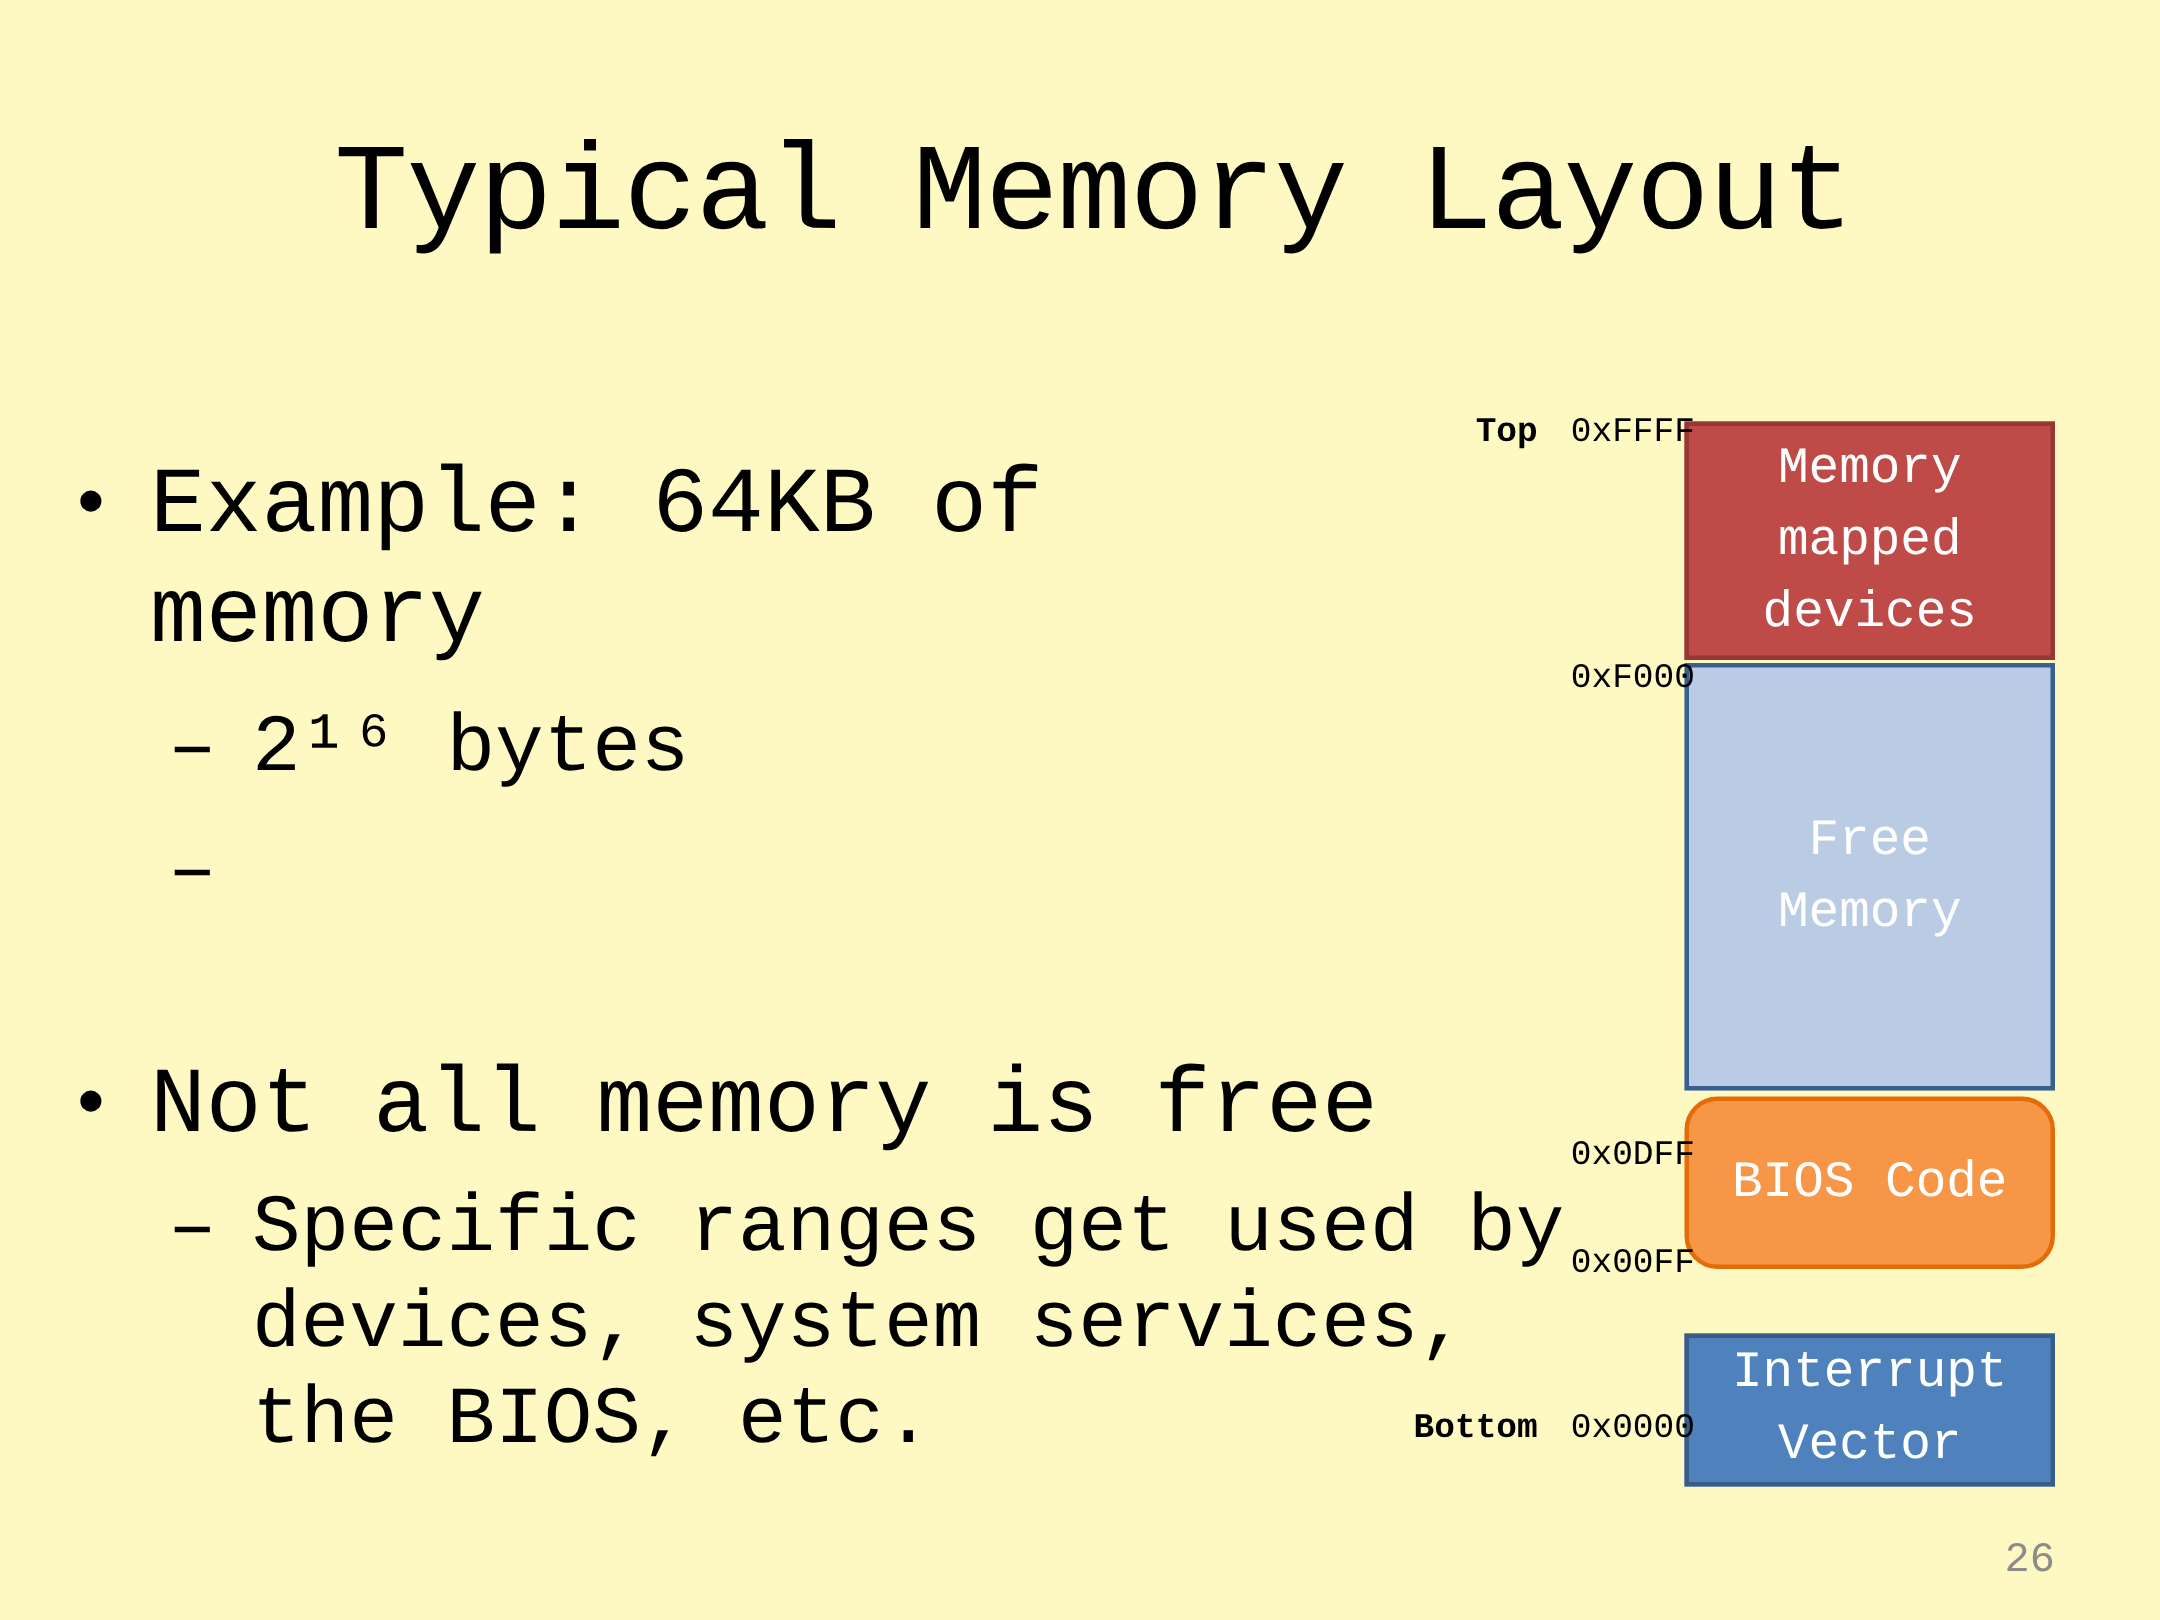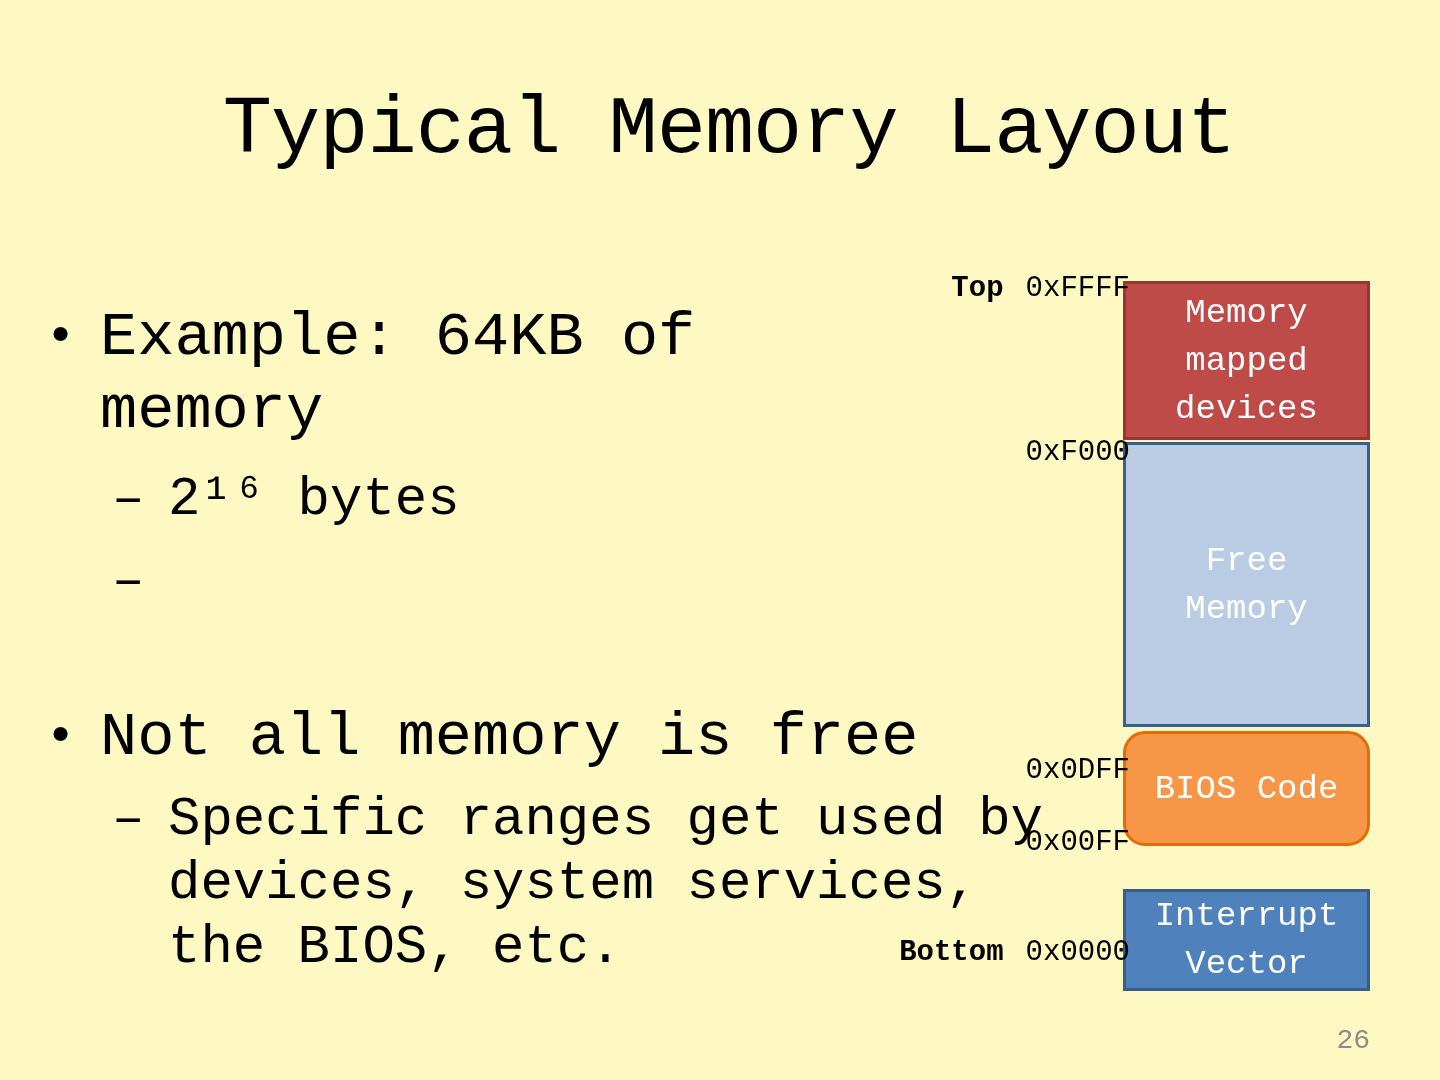--- a/index.html
+++ b/index.html
@@ -42,21 +42,21 @@
     text-align:center;color:#ffffff;
     font-size:34px;line-height:48px;white-space:pre-line;
   }
   .blk-mmd{top:281px;height:159px;}
   .blk-free{top:442px;height:285px;text-align:center;}
   .blk-bios{top:731px;height:115px;}
   .blk-int{top:873px;height:102px;margin-top:16px;}
   .addr-row{
     position:absolute;right:328px;
     display:flex;align-items:flex-start;gap:22px;
-    font-size:29px;line-height:33px;white-space:nowrap;
+    font-size:23px;line-height:33px;white-space:nowrap;
   }
   .addr-row .endlabel{font-weight:bold;}
   .r-top{top:272px;}
   .r-f000{top:436px;}
   .r-0dff{top:722px;margin-top:32px;}
   .r-00ff{top:826px;}
   .r-bottom{top:936px;}
   
   .pagenum{
     position:absolute;top:1027px;right:88px;

